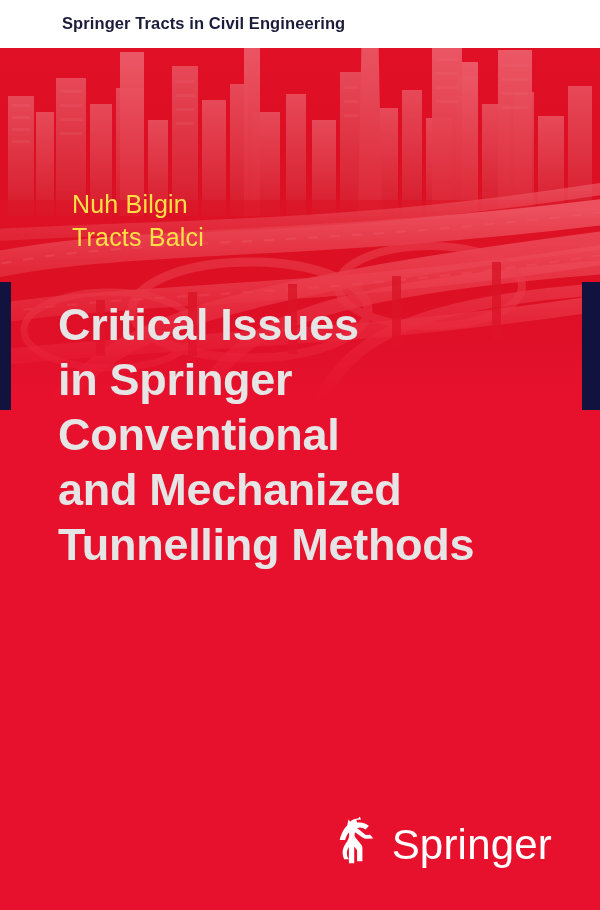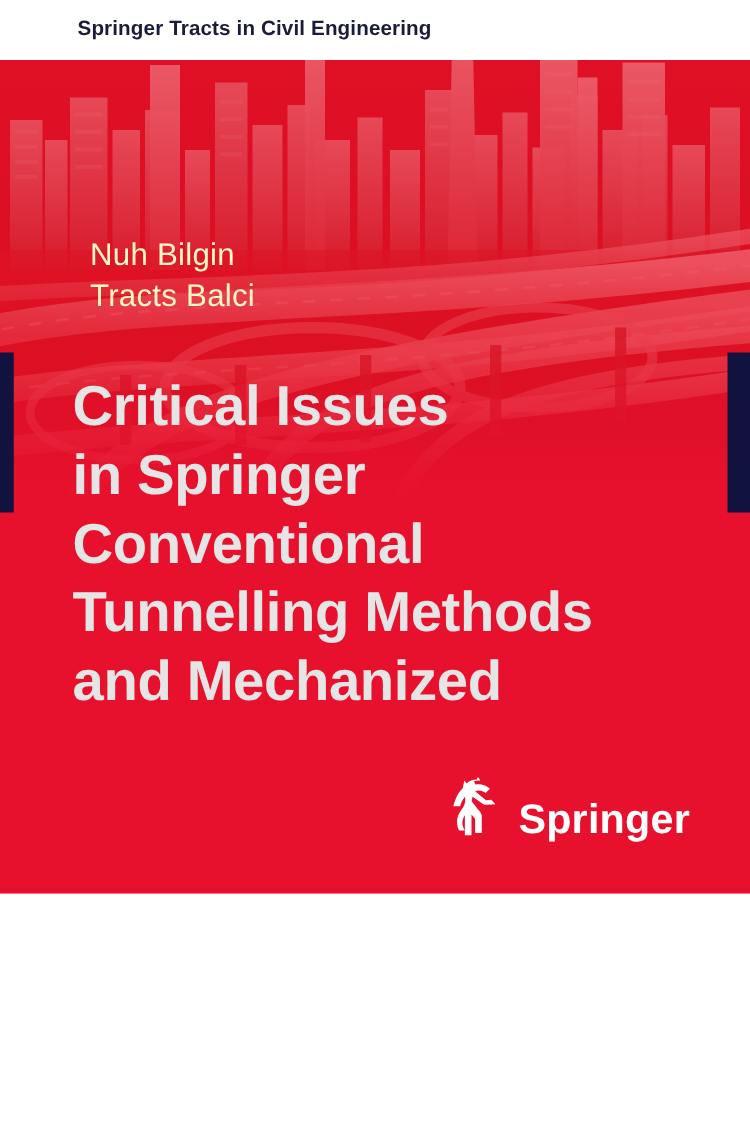--- a/index.html
+++ b/index.html
@@ -3,21 +3,21 @@
 <meta charset="utf-8">
 <style>
   html, body {
     margin: 0;
     padding: 0;
     background: #ffffff;
   }
   .cover {
     position: relative;
     width: 600px;
-    height: 715px;
+    height: 910px;
     overflow: hidden;
     background: #e8112d;
     font-family: "Liberation Sans", sans-serif;
   }
 
   
   .photo {
     position: absolute;
     left: 0;
     top: 0;
@@ -91,21 +91,21 @@
   
   .authors {
     position: absolute;
     left: 72px;
     top: 188px;
     width: 460px;
   }
   .author {
     font-size: 25px;
     font-weight: 400;
-    color: #fef9c3;
+    color: #fde047;
     line-height: 1.32;
     letter-spacing: 0.2px;
   }
 
   
   .title {
     position: absolute;
     left: 58px;
     top: 298px;
     width: 510px;
@@ -121,22 +121,22 @@
   .logo {
     position: absolute;
     right: 48px;
     bottom: 42px;
     display: flex;
     align-items: flex-end;
     gap: 12px;
   }
   .logo-name {
     color: #ffffff;
-    font-size: 33px;
-    font-weight: 700;
+    font-size: 42px;
+    font-weight: 400;
     letter-spacing: 0.2px;
     line-height: 1;
     padding-bottom: 2px;
   }
   .logo-mark { width: 44px; height: 52px; }
 </style>
 </head>
 <body>
 
 <div class="cover">
@@ -271,22 +271,22 @@
 
   <div class="authors">
     <div class="author">Nuh Bilgin</div>
     <div class="author">Tracts Balci</div>
   </div>
 
   <div class="title">
     <span class="title-line">Critical Issues</span>
     <span class="title-line">in Springer</span>
     <span class="title-line">Conventional</span>
+    <span class="title-line">and Mechanized</span>
     <span class="title-line">Tunnelling Methods</span>
-    <span class="title-line">and Mechanized</span>
   </div>
 
   <div class="logo">
     <span class="logo-mark">
       <svg viewBox="0 0 44 52" width="44" height="52" aria-hidden="true">
         <path fill="#ffffff" d="M22.5 2.6c-3.4 0-6.1 1.2-8.4 3.2l-1.6-2.6-1.3 6.4c-2.7 2.6-4.6 5.8-5.9 9.1-0.8 2-1.3 3.7-1.6 5.2h5.4c0.7-2.6 1.9-5.3 3.9-7.6 0.4 2.4 0.2 4.6-0.6 6.6-0.6 1.6-1.5 3-2.5 4.3-2.1 2.8-3.3 5.9-3.3 9.3 0 2.5 0.6 4.8 1.7 6.8h4.6c-1.3-1.7-2-3.8-2-6.1 0-2.2 0.7-4.3 2-6.1v16.1h5.3V30.5l2.9 3.7v11.1h5.3V32.3c0-1.4-0.4-2.6-1.3-3.7l-5.9-7.4c-0.7-0.9-0.9-1.9-0.6-3l0.5-1.9 7.4 5.3c1.2 0.9 2.7 1.3 4.2 1.2l6.6-0.4-3.2-3.6-4.3 0.3-8.7-7.1c0.9-0.4 1.9-0.6 2.9-0.6 2.1 0 4 0.8 5.5 2.1l3.4-3.5c-2.4-2.3-5.6-3.6-9.1-3.6-0.9 0-1.7 0.1-2.5 0.2l-1.1-2.5c1.3-0.4 2.7-0.6 4.1-0.6 0.3 0 0.6 0 0.9 0l-1.4-2.5c-0.3 0-0.5 0-0.8 0z"></path>
       </svg>
     </span>
     <span class="logo-name">Springer</span>
   </div>

